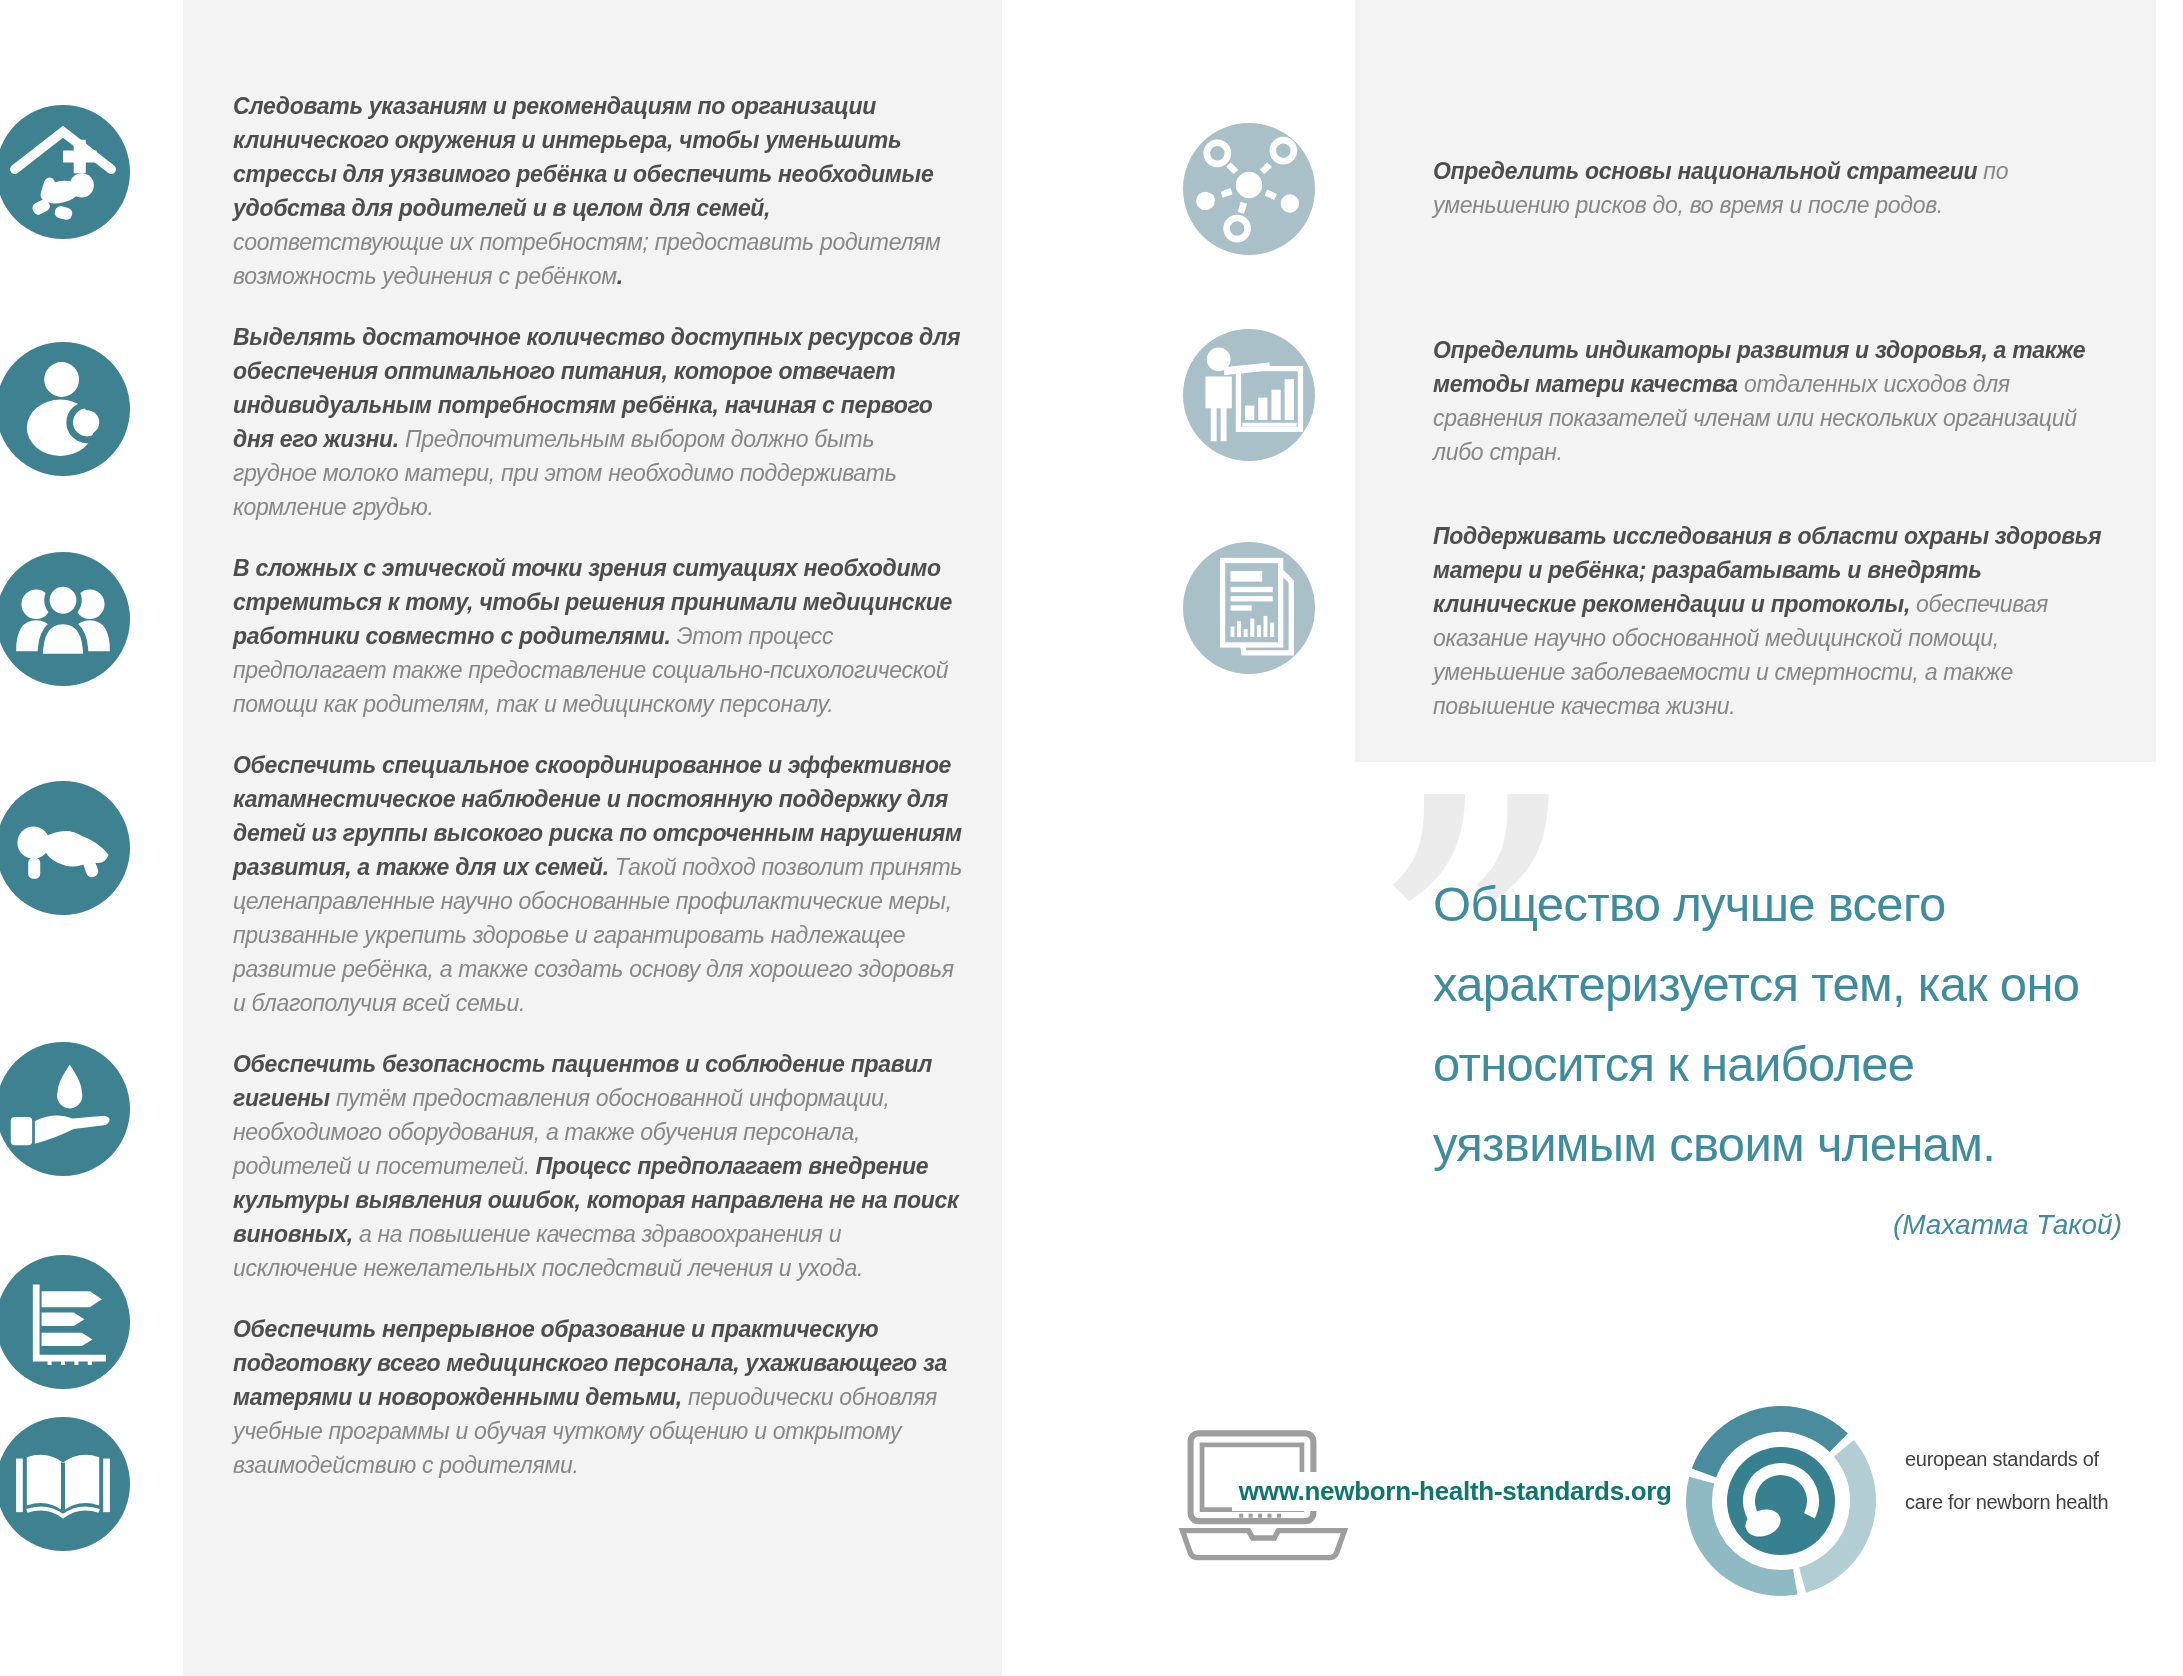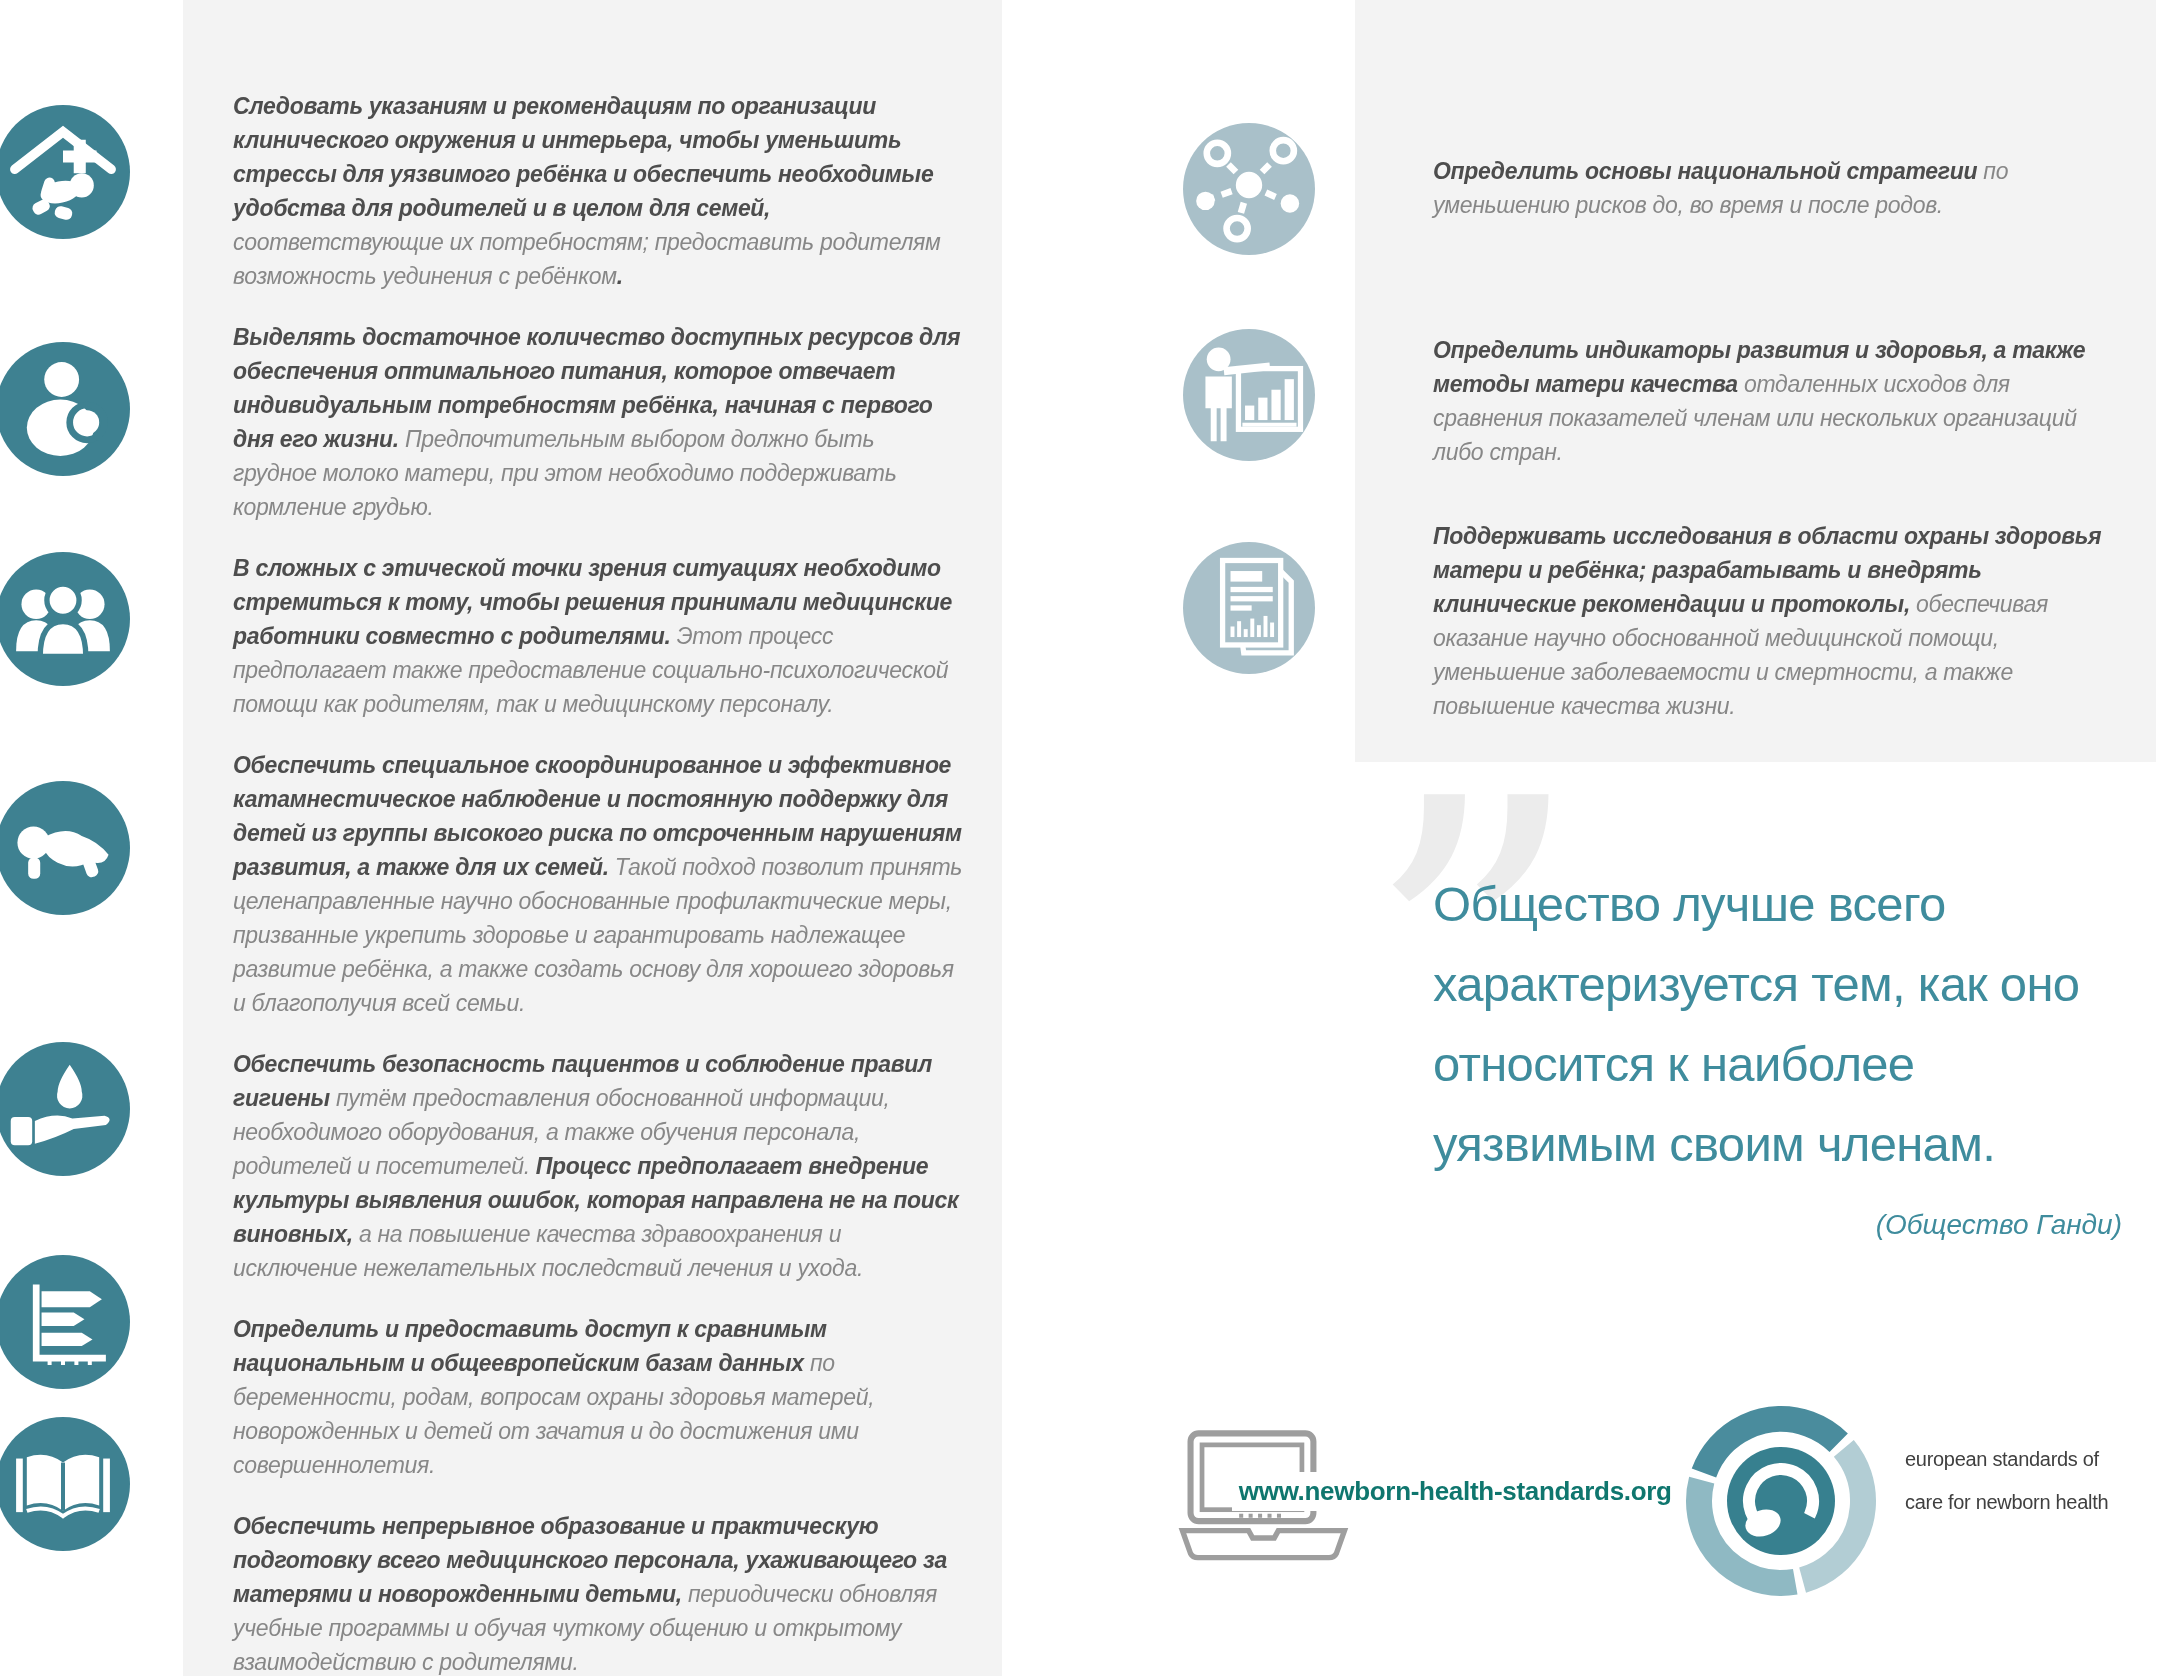--- a/index.html
+++ b/index.html
@@ -133,21 +133,20 @@
       <path d="M23 70 Q38 65 50 74 Q62 65 77 70" stroke="#fff" stroke-width="3" fill="none"></path>
     </svg>
   </div>
 
   <div class="left-text">
     <p class="item"><span class="seg-b">Следовать указаниям и рекомендациям по организации клинического окружения и интерьера, чтобы уменьшить стрессы для уязвимого ребёнка и обеспечить необходимые удобства для родителей и в целом для семей,</span><span class="seg-r"> соответствующие их потребностям; предоставить родителям возможность уединения с ребёнком</span><span class="seg-b">.</span></p>
     <p class="item"><span class="seg-b">Выделять достаточное количество доступных ресурсов для обеспечения оптимального питания, которое отвечает индивидуальным потребностям ребёнка, начиная с первого дня его жизни.</span><span class="seg-r"> Предпочтительным выбором должно быть грудное молоко матери, при этом необходимо поддерживать кормление грудью.</span></p>
     <p class="item"><span class="seg-b">В сложных с этической точки зрения ситуациях необходимо стремиться к тому, чтобы решения принимали медицинские работники совместно с родителями.</span><span class="seg-r"> Этот процесс предполагает также предоставление социально-психологической помощи как родителям, так и медицинскому персоналу.</span></p>
     <p class="item"><span class="seg-b">Обеспечить специальное скоординированное и эффективное катамнестическое наблюдение и постоянную поддержку для детей из группы высокого риска по отсроченным нарушениям развития, а также для их семей.</span><span class="seg-r"> Такой подход позволит принять целенаправленные научно обоснованные профилактические меры, призванные укрепить здоровье и гарантировать надлежащее развитие ребёнка, а также создать основу для хорошего здоровья и благополучия всей семьи.</span></p>
     <p class="item"><span class="seg-b">Обеспечить безопасность пациентов и соблюдение правил гигиены</span><span class="seg-r"> путём предоставления обоснованной информации, необходимого оборудования, а также обучения персонала, родителей и посетителей. </span><span class="seg-b">Процесс предполагает внедрение культуры выявления ошибок, которая направлена не на поиск виновных,</span><span class="seg-r"> а на повышение качества здравоохранения и исключение нежелательных последствий лечения и ухода.</span></p>
-    <p class="item"><span class="seg-b">Определить и предоставить доступ к сравнимым национальным и общеевропейским базам данных</span><span class="seg-r"> по беременности, родам, вопросам охраны здоровья матерей, новорожденных и детей от зачатия и до достижения ими совершеннолетия.</span></p>
     <p class="item"><span class="seg-b">Обеспечить непрерывное образование и практическую подготовку всего медицинского персонала, ухаживающего за матерями и новорожденными детьми,</span><span class="seg-r"> периодически обновляя учебные программы и обучая чуткому общению и открытому взаимодействию с родителями.</span></p>
   </div>
 
   <div class="circ bluegray ri1">
     <svg viewBox="0 0 100 100">
       <g stroke="#fff" stroke-width="5" stroke-dasharray="8 6">
         <line x1="50" y1="47" x2="27" y2="24"></line>
         <line x1="50" y1="47" x2="75" y2="22"></line>
         <line x1="50" y1="47" x2="19" y2="58"></line>
         <line x1="50" y1="47" x2="79" y2="60"></line>
@@ -199,21 +198,21 @@
   </div>
   <div class="right-item rt2">
     <p class="item"><span class="seg-b">Определить индикаторы развития и здоровья, а также методы матери качества</span><span class="seg-r"> отдаленных исходов для сравнения показателей членам или нескольких организаций либо стран.</span></p>
   </div>
   <div class="right-item rt3">
     <p class="item"><span class="seg-b">Поддерживать исследования в области охраны здоровья матери и ребёнка; разрабатывать и внедрять клинические рекомендации и протоколы,</span><span class="seg-r"> обеспечивая оказание научно обоснованной медицинской помощи, уменьшение заболеваемости и смертности, а также повышение качества жизни.</span></p>
   </div>
 
   <div class="watermark">”</div>
   <div class="quote-text">Общество лучше всего характеризуется тем, как оно относится к наиболее уязвимым своим членам.</div>
-  <div class="quote-attr">(Общество Ганди)</div>
+  <div class="quote-attr">(Махатма Такой)</div>
 
   <div class="laptop">
     <svg viewBox="0 0 268 200">
       <rect x="20" y="8" width="182" height="130" rx="12" fill="none" stroke="#9e9e9e" stroke-width="9"></rect>
       <rect x="37" y="25" width="148" height="96" fill="none" stroke="#9e9e9e" stroke-width="7"></rect>
       <g stroke="#9e9e9e" stroke-width="6">
         <line x1="92" y1="130" x2="98" y2="130"></line>
           <line x1="106" y1="130" x2="112" y2="130"></line>
         <line x1="120" y1="130" x2="126" y2="130"></line>
           <line x1="134" y1="130" x2="140" y2="130"></line>

